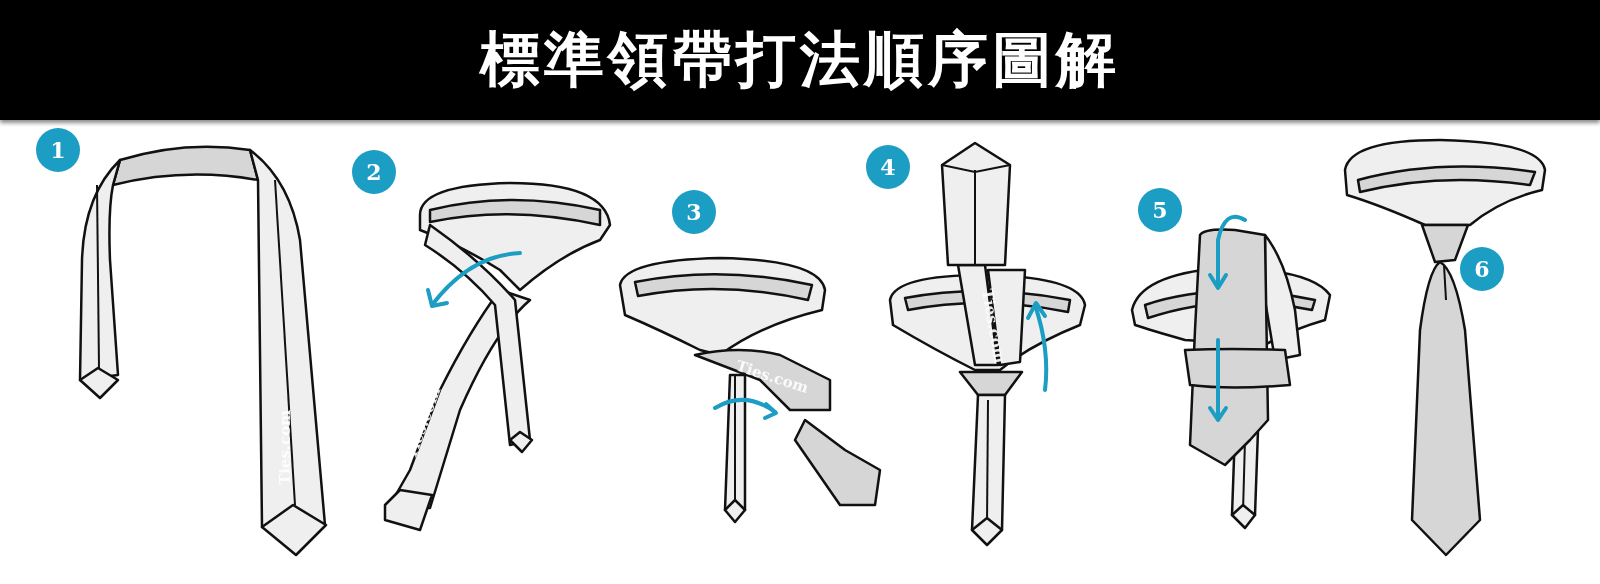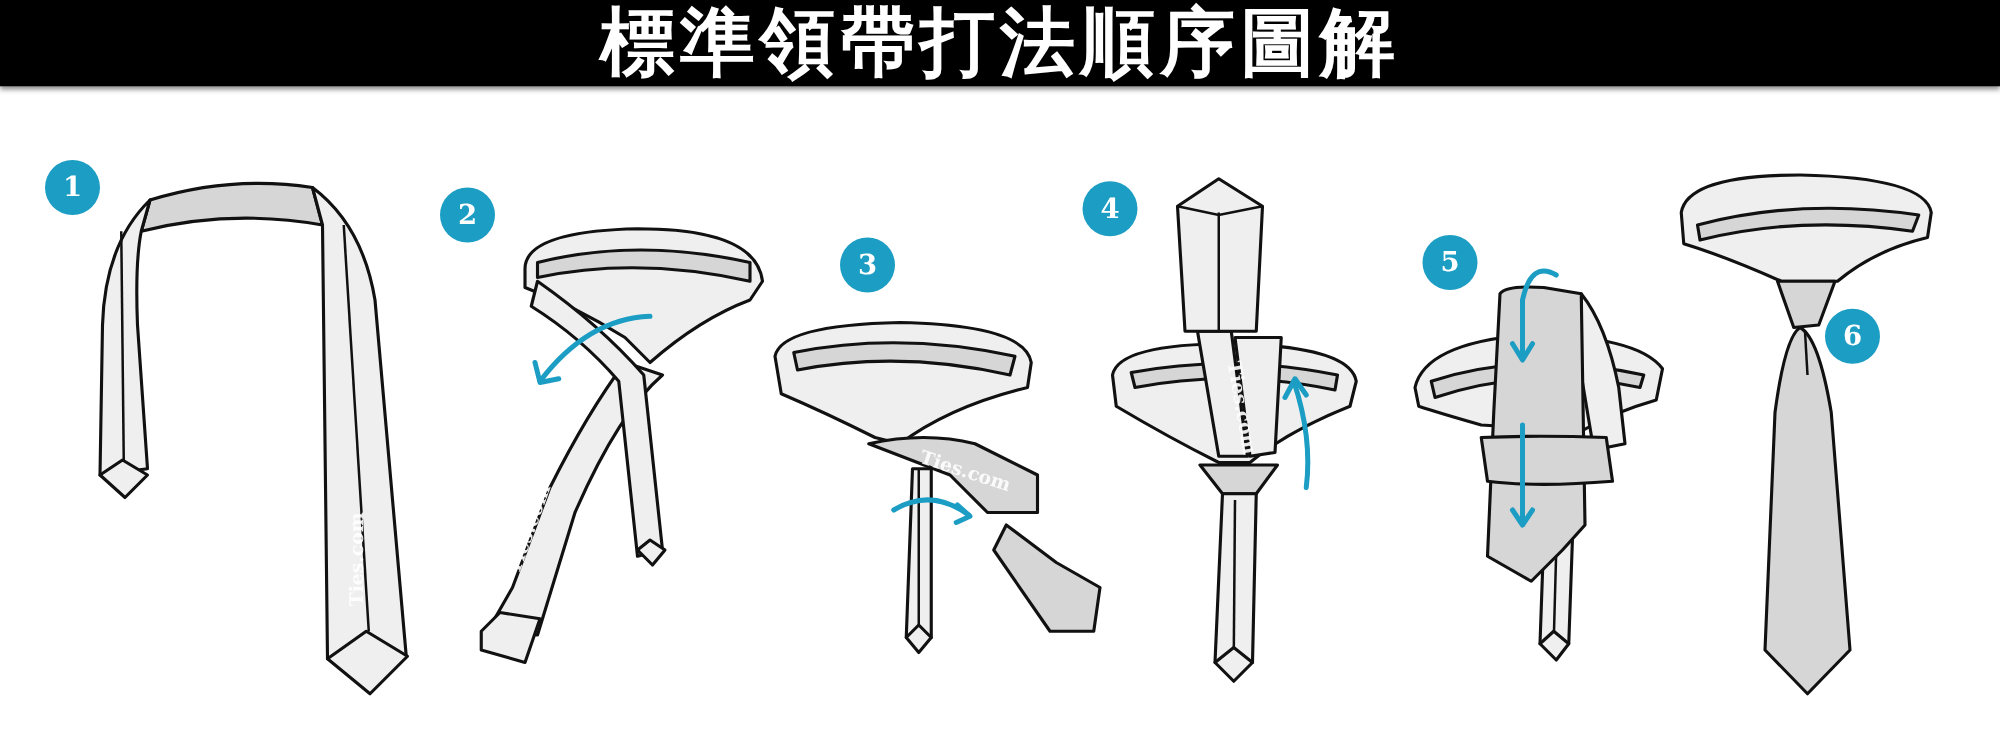--- a/index.html
+++ b/index.html
@@ -1,17 +1,17 @@
 <!DOCTYPE html>
 <html><head>
 <meta charset="utf-8">
 <style>
   html, body { margin:0; padding:0; }
   body { width:1600px; height:584px; background:#ffffff; position:relative; overflow:hidden; font-family:"DejaVu Sans", sans-serif; }
-  .title-bar { position:absolute; left:0; top:0; width:1600px; height:69px; background:#000; box-shadow:0 3px 4px rgba(0,0,0,0.45); display:flex; align-items:center; justify-content:center; }
+  .title-bar { position:absolute; left:0; top:0; width:1600px; height:120px; background:#000; box-shadow:0 3px 4px rgba(0,0,0,0.45); display:flex; align-items:center; justify-content:center; }
   .title-text { color:#fff; font-size:60px; font-weight:bold; letter-spacing:4px; font-family:"DejaVu Sans", sans-serif; }
   .badge { position:absolute; width:44px; height:44px; border-radius:50%; background:#1c9dc3; color:#fff; font-family:"DejaVu Serif", serif; font-weight:bold; font-size:22px; display:flex; align-items:center; justify-content:center; }
   svg.art { position:absolute; left:0; top:0; }
   .tie { fill:#efefef; stroke:#111; stroke-width:2.5; stroke-linejoin:round; }
   .tie-dark { fill:#d6d6d6; stroke:#111; stroke-width:2.5; stroke-linejoin:round; }
   .line { fill:none; stroke:#111; stroke-width:2; }
   .arrow { fill:none; stroke:#1c9dc3; stroke-width:4; stroke-linecap:round; stroke-linejoin:round; }
   .wm { fill:#ffffff; font-family:"DejaVu Serif", serif; font-size:15px; font-weight:bold; opacity:0.9; }
 </style>
 </head>

